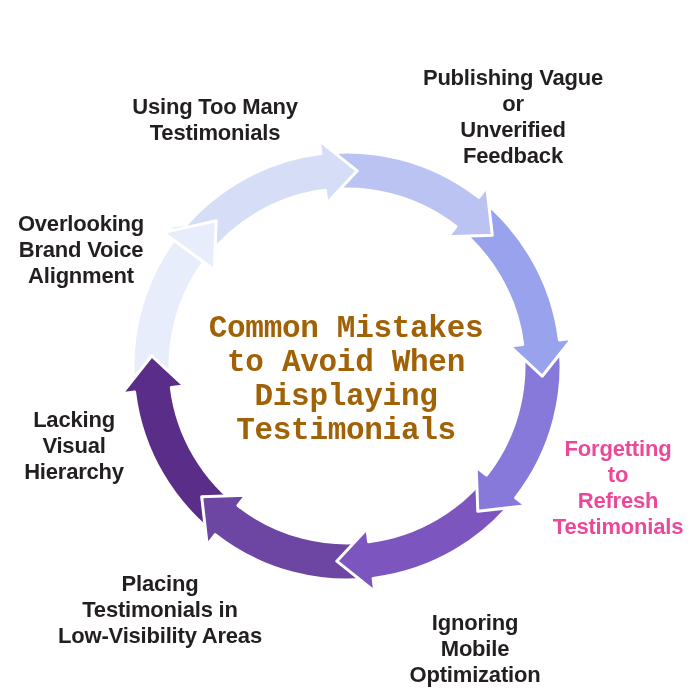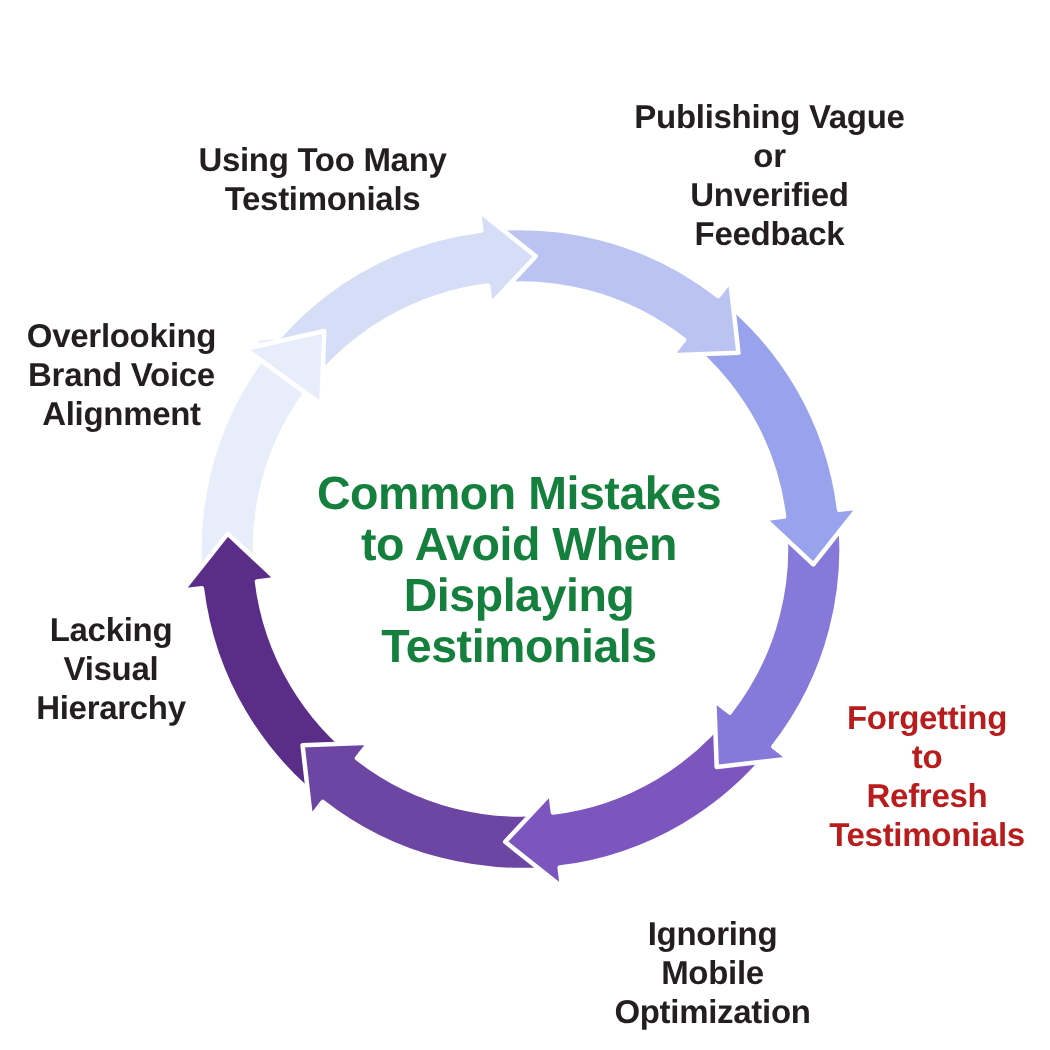--- a/index.html
+++ b/index.html
@@ -38,41 +38,44 @@
       <path d="M221.2 539.1 A214 214 0 0 1 134.6 392.1 L121.7 393.7 L151.8 355.8 L184.2 386.0 L171.3 387.6 A177 177 0 0 0 243.0 509.2 Z" fill="#5a2d88" stroke="#ffffff" stroke-width="3" stroke-linejoin="round"></path>
       <path d="M380.5 577.4 A214 214 0 0 1 215.2 534.6 L207.2 544.9 L201.7 496.8 L246.0 495.2 L238.0 505.5 A177 177 0 0 0 374.7 540.8 Z" fill="#6c46a2" stroke="#ffffff" stroke-width="3" stroke-linejoin="round"></path>
       <path d="M520.1 491.8 A214 214 0 0 1 373.1 578.4 L374.7 591.3 L336.8 561.2 L367.0 528.8 L368.6 541.7 A177 177 0 0 0 490.2 470.0 Z" fill="#7c55bf" stroke="#ffffff" stroke-width="3" stroke-linejoin="round"></path>
       <path d="M558.4 332.5 A214 214 0 0 1 515.6 497.8 L525.9 505.8 L477.8 511.3 L476.2 467.0 L486.5 475.0 A177 177 0 0 0 521.8 338.3 Z" fill="#8679da" stroke="#ffffff" stroke-width="3" stroke-linejoin="round"></path>
       <path d="M472.8 192.9 A214 214 0 0 1 559.4 339.9 L572.3 338.3 L542.2 376.2 L509.8 346.0 L522.7 344.4 A177 177 0 0 0 451.0 222.8 Z" fill="#99a2ec" stroke="#ffffff" stroke-width="3" stroke-linejoin="round"></path>
       <path d="M313.5 154.6 A214 214 0 0 1 478.8 197.4 L486.8 187.1 L492.3 235.2 L448.0 236.8 L456.0 226.5 A177 177 0 0 0 319.3 191.2 Z" fill="#bac3f2" stroke="#ffffff" stroke-width="3" stroke-linejoin="round"></path>
       <path d="M173.9 240.2 A214 214 0 0 1 320.9 153.6 L319.3 140.7 L357.2 170.8 L327.0 203.2 L325.4 190.3 A177 177 0 0 0 203.8 262.0 Z" fill="#d6def7" stroke="#ffffff" stroke-width="3" stroke-linejoin="round"></path>
       <path d="M163.4 232.6 L216.2 220.7 L214.3 269.6 Z" fill="#e8edfb" stroke="#ffffff" stroke-width="3" stroke-linejoin="round"></path>
     </svg>
 
-  <div class="diagram-title pos-title" style="color: #15803d;">Common Mistakes
+  <div class="diagram-title pos-title" style="color: #a16207; font-family: Liberation Mono, monospace;">Common Mistakes
 to Avoid When
 Displaying
 Testimonials</div>
 
   <div class="cycle-label pos-l0" style="color: rgb(35, 31, 32); text-align: center;">Using Too Many
 Testimonials</div>
 
   <div class="cycle-label pos-l1" style="color: rgb(35, 31, 32);">Publishing Vague or
 Unverified
 Feedback</div>
 
 
-  <div class="cycle-label pos-l3" style="color: #b91c1c; margin-top: 30px;">Forgetting to
+  <div class="cycle-label pos-l3" style="color: #ec4899;">Forgetting to
 Refresh
 Testimonials</div>
 
   <div class="cycle-label pos-l4" style="color: rgb(35, 31, 32);">Ignoring
 Mobile
 Optimization</div>
 
+  <div class="cycle-label pos-l5" style="color: rgb(35, 31, 32);">Placing
+Testimonials in
+Low-Visibility Areas</div>
 
   <div class="cycle-label pos-l6" style="color: rgb(35, 31, 32);">Lacking
 Visual
 Hierarchy</div>
 
   <div class="cycle-label pos-l7" style="color: rgb(35, 31, 32);">Overlooking
 Brand Voice
 Alignment</div>
 
 </div>

